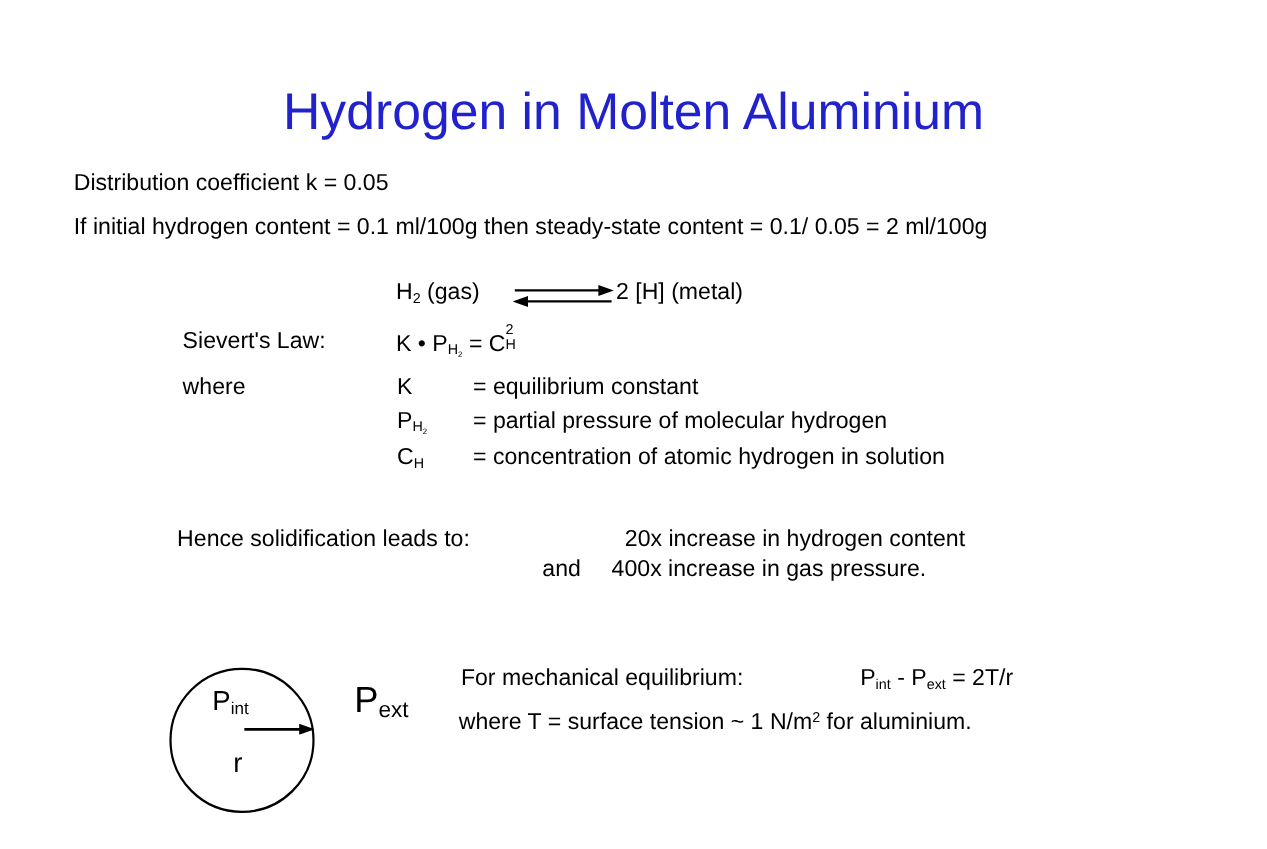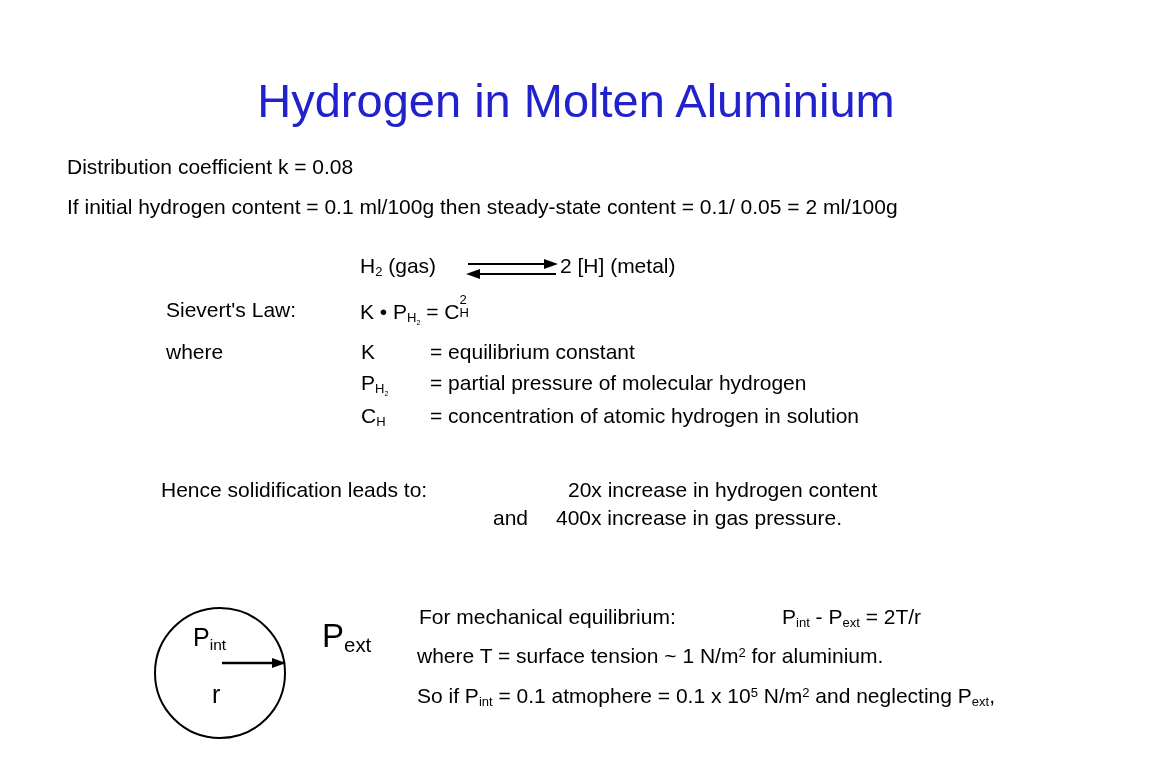--- a/index.html
+++ b/index.html
@@ -142,21 +142,21 @@
     font-size: 0.62em;
   }
 </style>
 </head>
 <body>
 
 <div class="slide">
 
   <div class="title">Hydrogen in Molten Aluminium</div>
 
-  <div class="line intro1">Distribution coefficient  k = 0.08</div>
+  <div class="line intro1">Distribution coefficient  k = 0.05</div>
   <div class="line intro2">If initial hydrogen content = 0.1 ml/100g  then steady-state content = 0.1/ 0.05 = 2 ml/100g</div>
 
   <div class="line eq-row">
     <span class="eq-left"><span>H</span><sub>2</sub><span> (gas)</span></span>
     <span class="eq-right">2 [H] (metal)</span>
   </div>
 
   <svg class="arrows" viewBox="0 0 92 22">
     <line x1="2" y1="6" x2="86" y2="6" stroke="#000" stroke-width="2.2"></line>
     <polygon points="92,6 78,1 78,11" fill="#000"></polygon>
@@ -190,16 +190,15 @@
     <polygon points="64,5 50,0 50,10" fill="#000"></polygon>
   </svg>
   <div class="r-label">r</div>
   <div class="p-ext"><span>P</span><sub>ext</sub></div>
 
   <div class="line mech1">For mechanical equilibrium:</div>
   <div class="line mech1b"><span>P</span><sub>int</sub><span> - P</span><sub>ext</sub><span> = 2T/r</span></div>
 
   <div class="line mech2"><span>where T = surface tension ~ 1 N/m</span><sup>2</sup><span> for aluminium.</span></div>
 
-  <div class="line mech3"><span>So if P</span><sub>int</sub><span> = 0.1 atmophere = 0.1 x 10</span><sup>5</sup><span> N/m</span><sup>2</sup><span> and neglecting P</span><sub>ext</sub><span>,</span></div>
 
 
 </div>
 
 </body></html>

